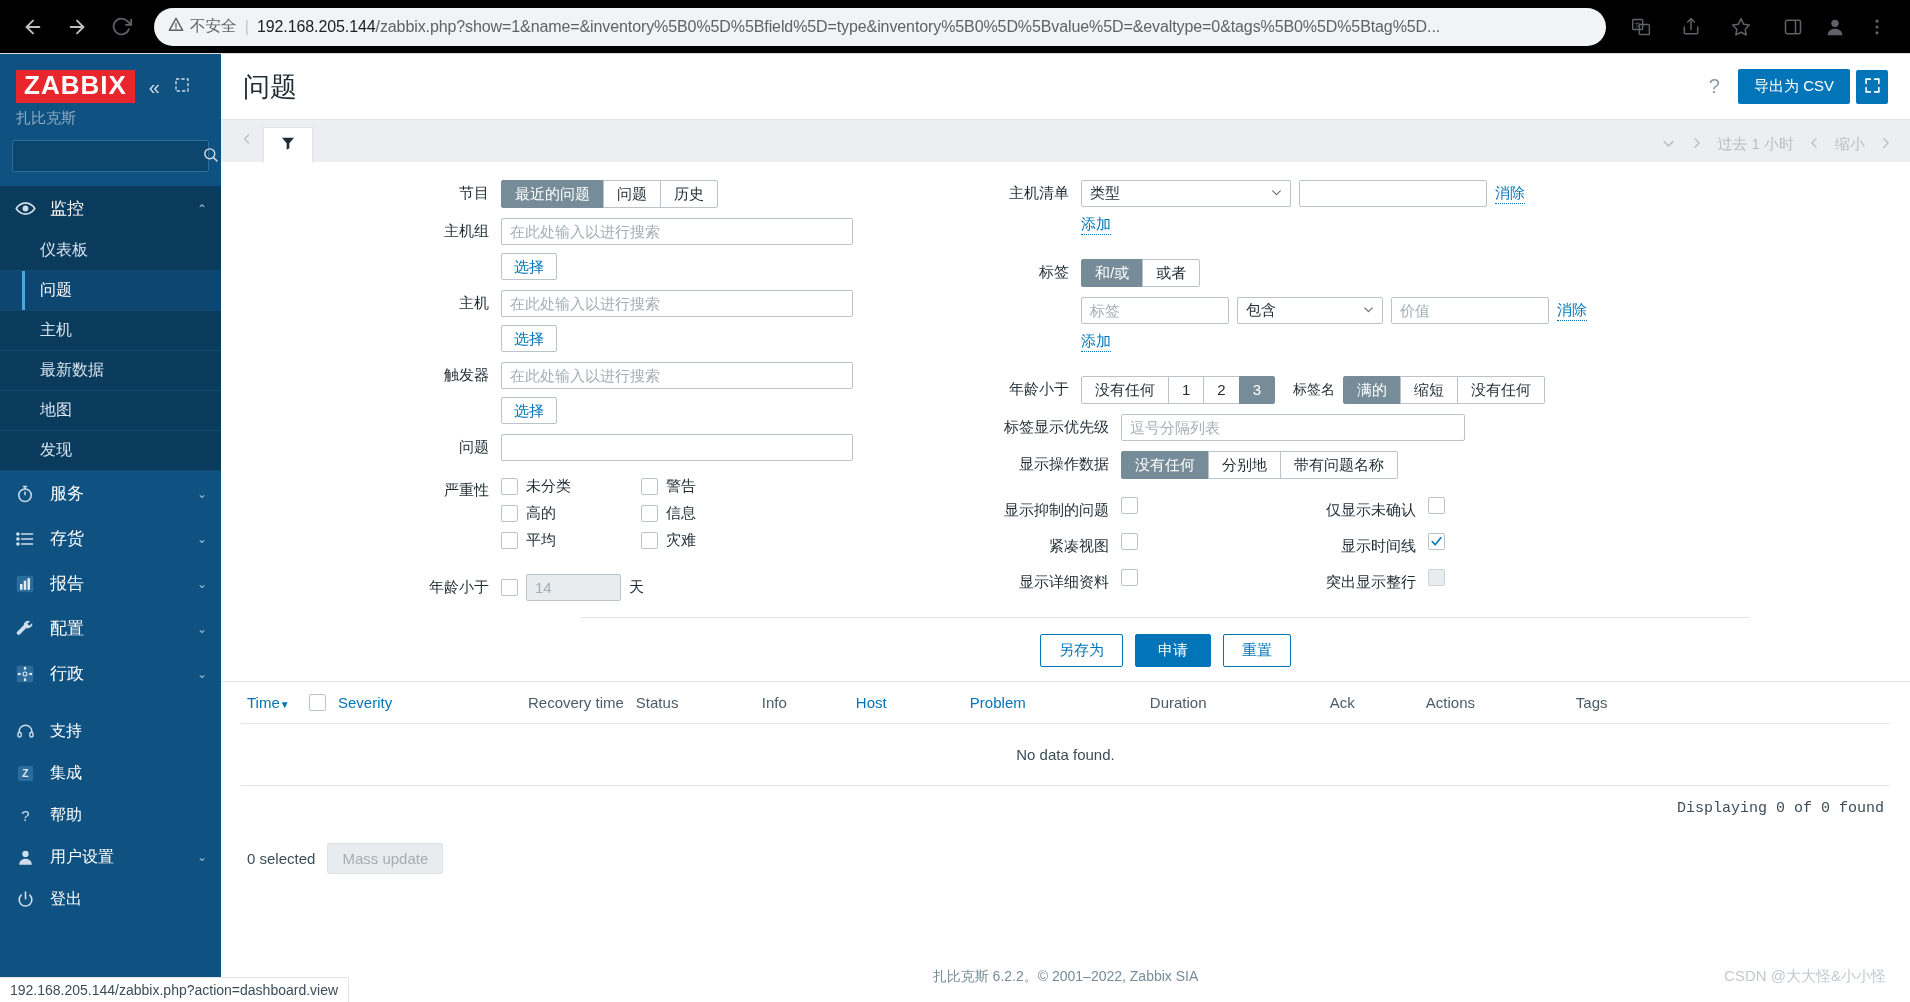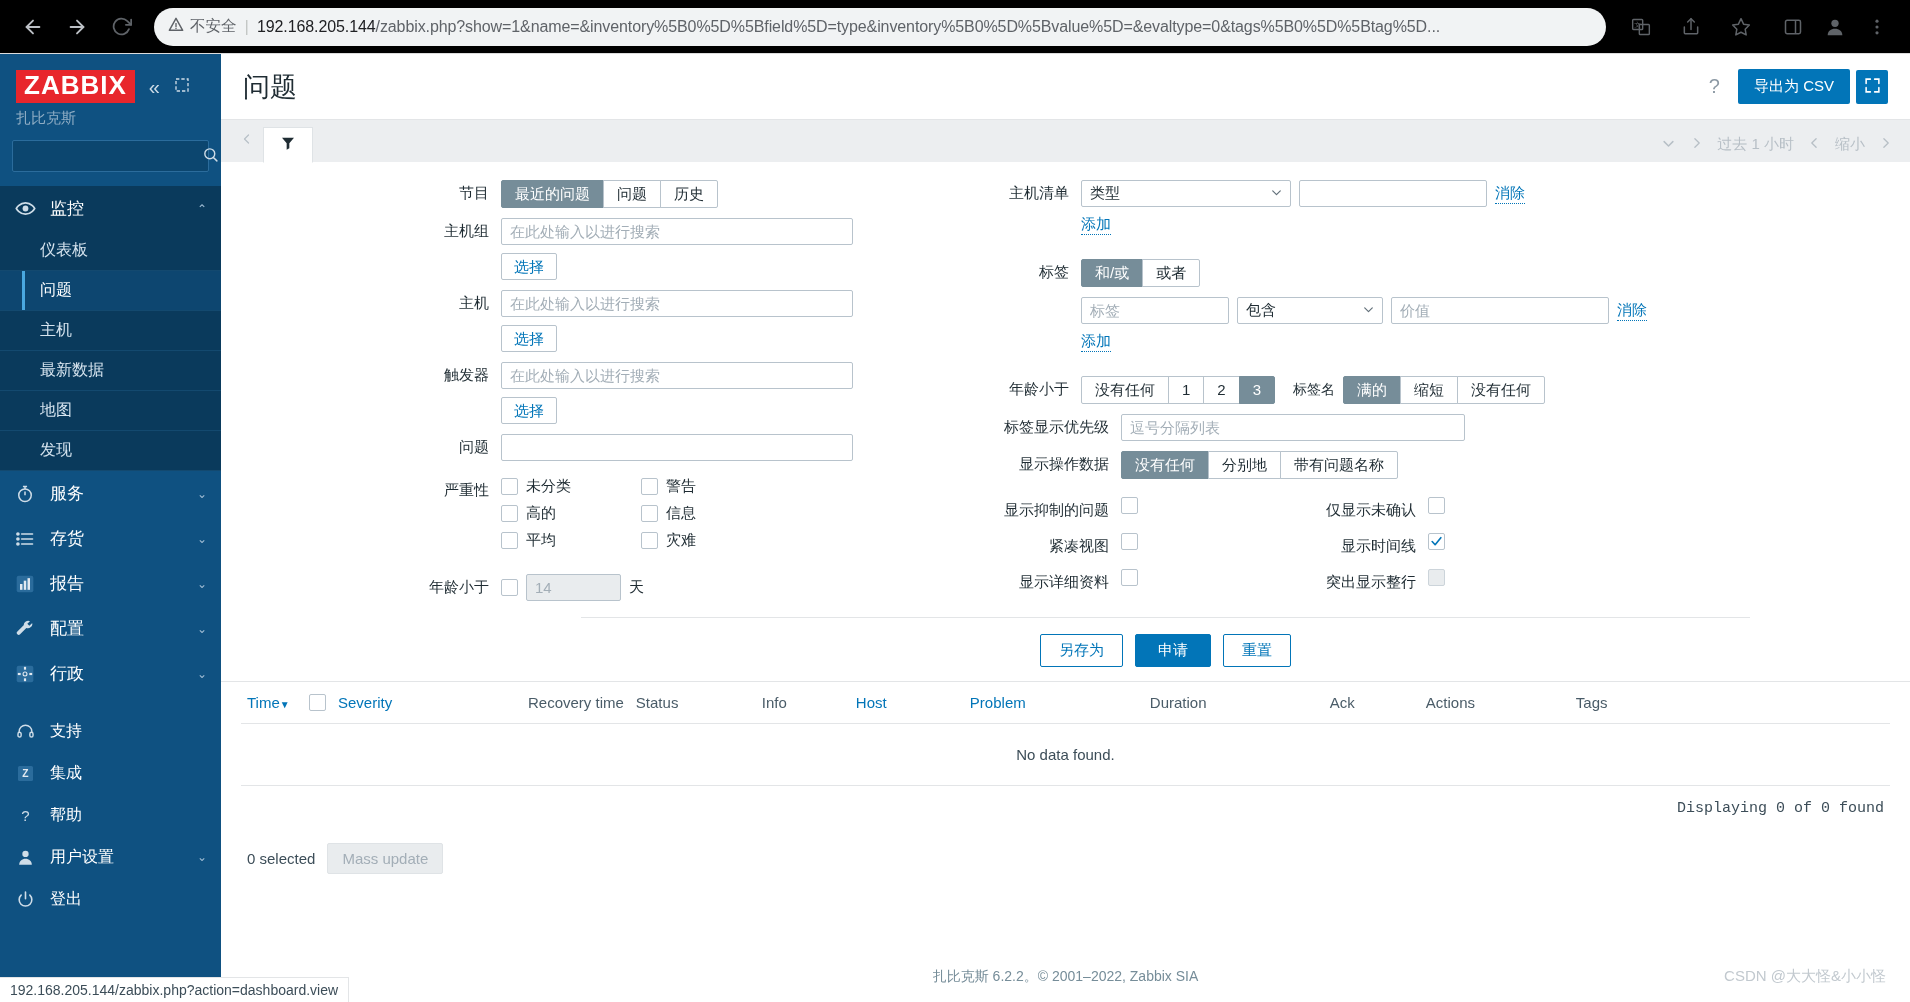--- a/index.html
+++ b/index.html
@@ -700,21 +700,21 @@
             <div class="fctrl">
               <input class="txtin" style="width: 148px;" placeholder="标签">
               <div class="selwrap">
                 <div class="selbox" style="width:146px">包含</div>
                 <span class="chev">
                   <svg width="13" height="13" viewBox="0 0 24 24" fill="none" stroke="currentColor" stroke-width="2.2" stroke-linecap="round" stroke-linejoin="round">
                       <polyline points="5 9 12 16 19 9"></polyline>
                     </svg>
                 </span>
               </div>
-              <input class="txtin" style="width: 218px;" placeholder="价值">
+              <input class="txtin" style="width: 158px;" placeholder="价值">
               <span class="lnk">消除</span>
             </div>
           </div>
 
           <div class="frow" style="margin-top:-2px">
             <div class="flabel"></div>
             <div class="fctrl">
               <span class="lnk">添加</span>
             </div>
           </div>

